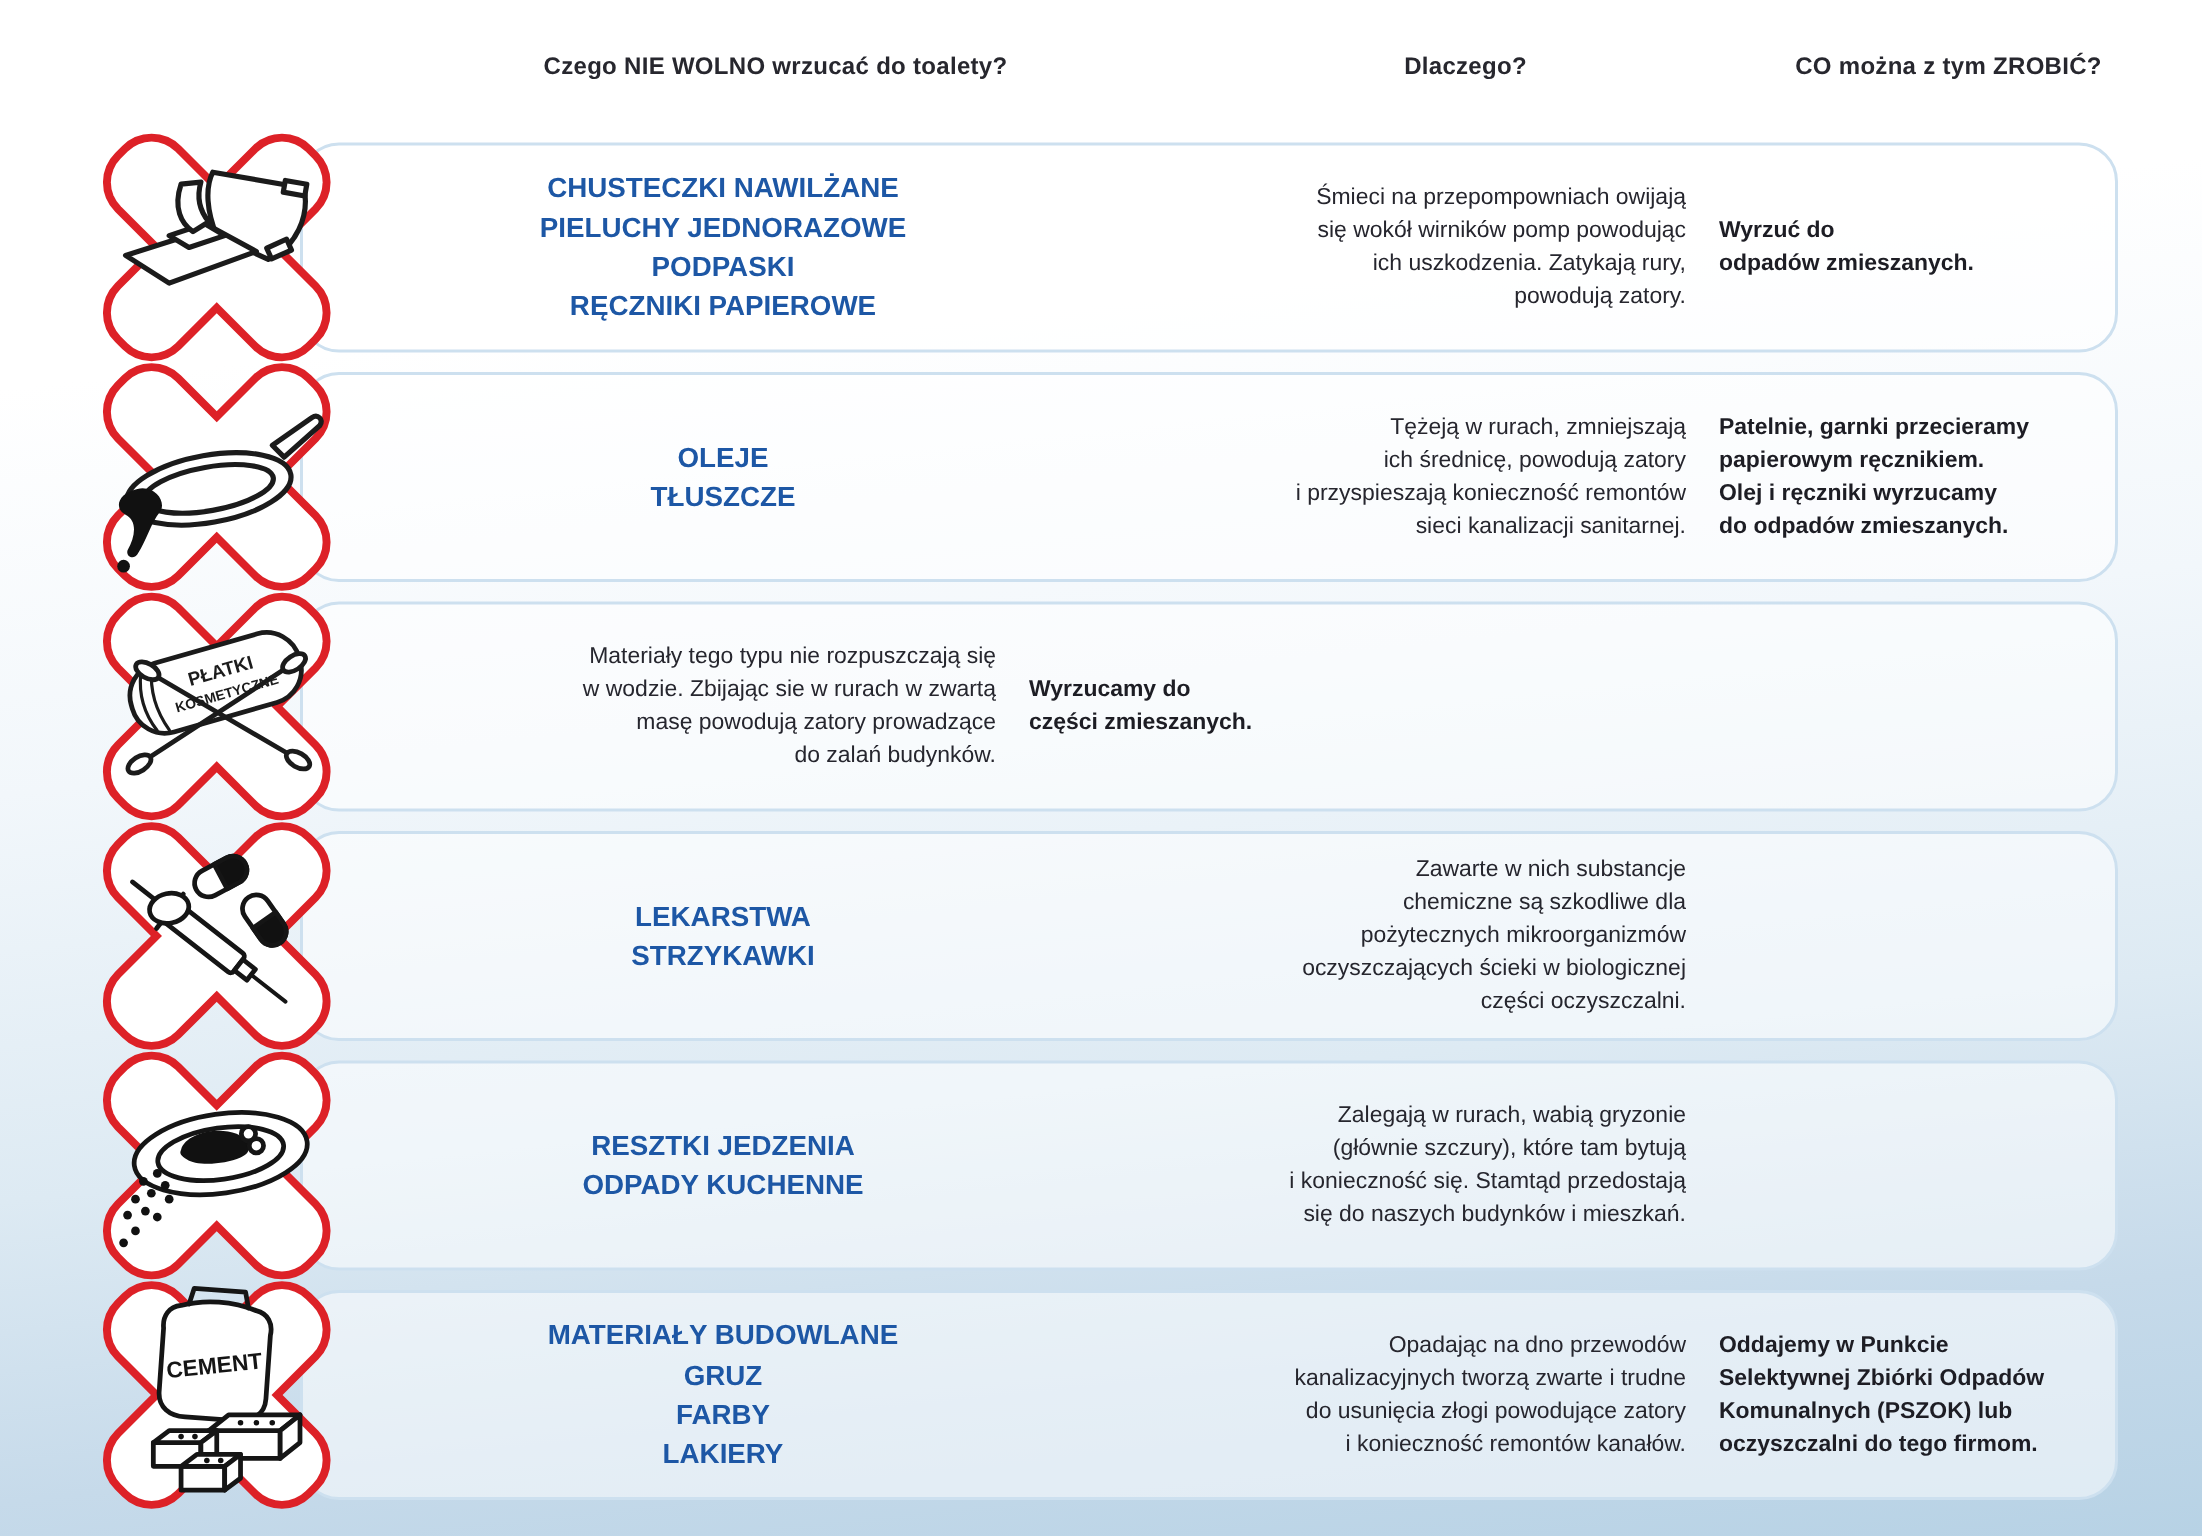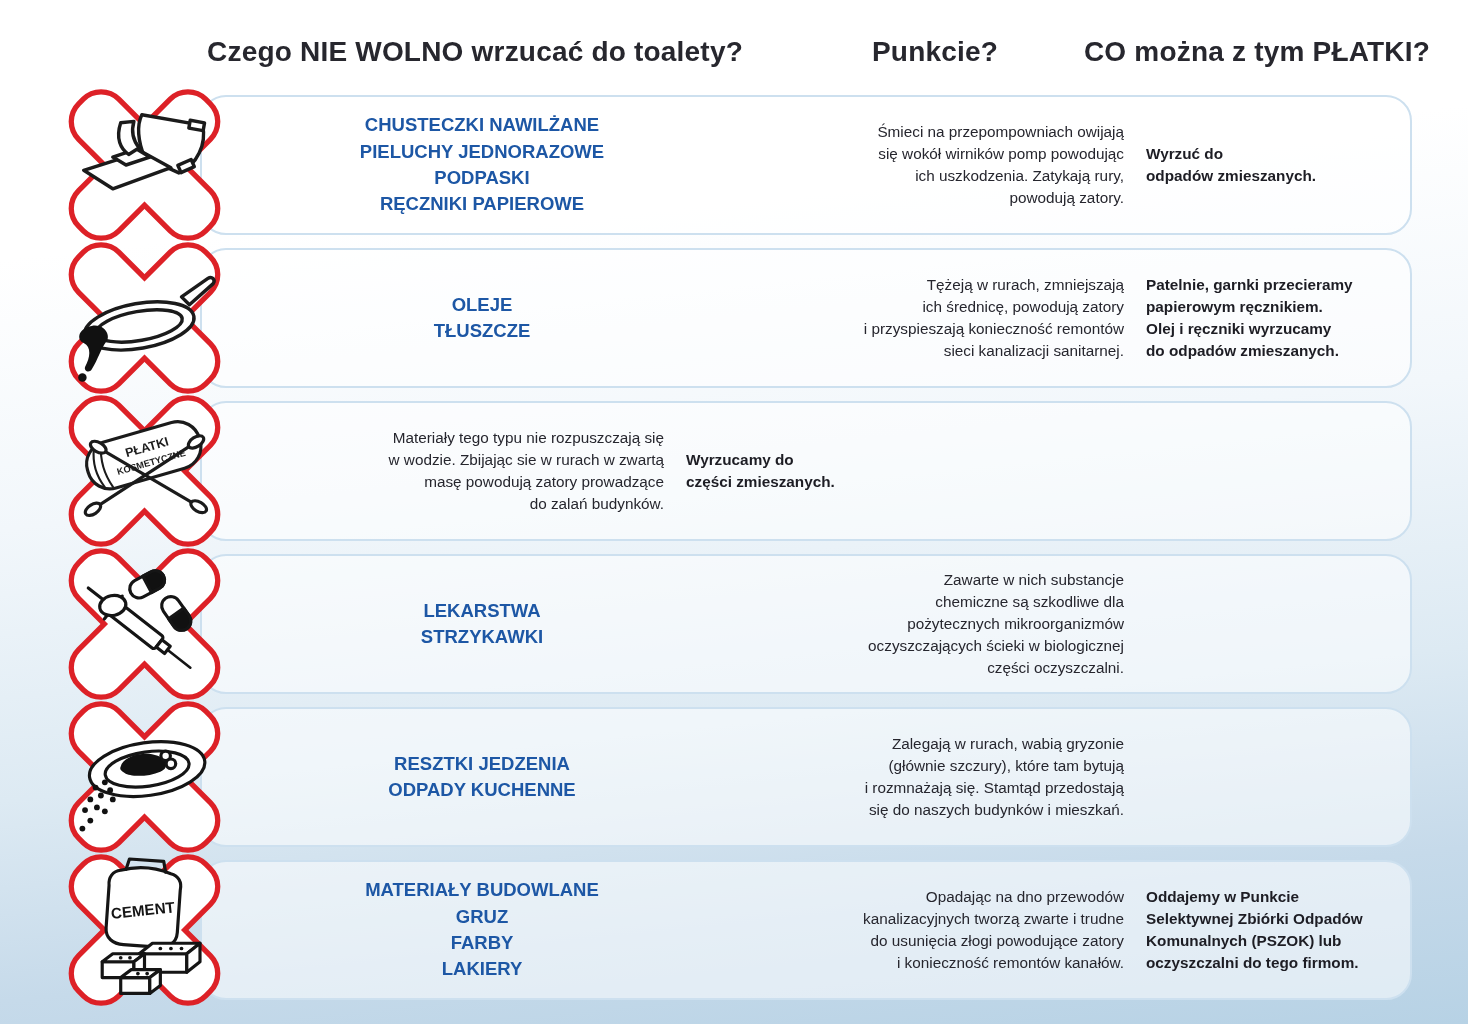--- a/index.html
+++ b/index.html
@@ -4,21 +4,21 @@
 <style>
   * { margin:0; padding:0; box-sizing:border-box; }
   body { font-family:"Liberation Sans", sans-serif; }
   .page{
     position:relative; width:1468px; height:1024px; overflow:hidden;
     background:linear-gradient(174deg,#ffffff 0%,#ffffff 22%,#f2f7fb 45%,#ddeaf3 68%,#c6daea 85%,#b7d2e5 100%);
   }
   .headers{ position:absolute; top:36px; left:0; width:100%; height:30px; }
   .col-header{
     position:absolute; transform:translateX(-50%); white-space:nowrap;
-    font-size:28px; font-weight:700; color:#27272e; letter-spacing:.2px;
+    font-size:16px; font-weight:700; color:#27272e; letter-spacing:.2px;margin-left:42px;
   }
   .h1{ left:475px; } .h2{ left:935px; } .h3{ left:1257px; }
 
   .rows{ position:absolute; top:95px; left:0; right:0; display:flex; flex-direction:column; gap:13px; }
   .row{ position:relative; height:140px; }
   .panel{
     position:absolute; left:200px; right:56px; top:0; bottom:0;
     border:2px solid #cde0ef; border-radius:26px;
     background:rgba(255,255,255,0.55);
     display:grid; grid-template-columns:470px 460px 1fr; align-items:center;
@@ -43,22 +43,22 @@
     text-align:left; white-space:pre-line; padding:0 14px;
   }
 </style>
 </head>
 <body>
 
 <div class="page">
 
   <div class="headers">
     <span class="col-header h1">Czego NIE WOLNO wrzucać do toalety?</span>
-    <span class="col-header h2">Punkcie?</span>
-    <span class="col-header h3">CO można z tym PŁATKI?</span>
+    <span class="col-header h2">Dlaczego?</span>
+    <span class="col-header h3">CO można z tym ZROBIĆ?</span>
   </div>
 
   <div class="rows">
 
     <div class="row">
       <div class="icon-cell">
         <svg viewBox="-10 -10 140 140">
           <g stroke="#dd2127" stroke-width="8" fill="#fff">
             <rect x="40.5" y="-6" width="39" height="132" rx="17" transform="rotate(45 60 60)"></rect>
             <rect x="40.5" y="-6" width="39" height="132" rx="17" transform="rotate(-45 60 60)"></rect>
@@ -239,21 +239,21 @@
               <circle cx="13" cy="99" r="2.2"></circle>
             </g>
           </g>
         </svg>
       </div>
       <div class="panel">
         <div class="title-cell">RESZTKI JEDZENIA
 ODPADY KUCHENNE</div>
         <div class="why-cell">Zalegają w rurach, wabią gryzonie
 (głównie szczury), które tam bytują
-i rozmnażają się. Stamtąd przedostają
+i konieczność się. Stamtąd przedostają
 się do naszych budynków i mieszkań.</div>
       </div>
     </div>
 
     <div class="row">
       <div class="icon-cell">
         <svg viewBox="-10 -10 140 140">
           <g stroke="#dd2127" stroke-width="8" fill="#fff">
             <rect x="40.5" y="-6" width="39" height="132" rx="17" transform="rotate(45 60 60)"></rect>
             <rect x="40.5" y="-6" width="39" height="132" rx="17" transform="rotate(-45 60 60)"></rect>

